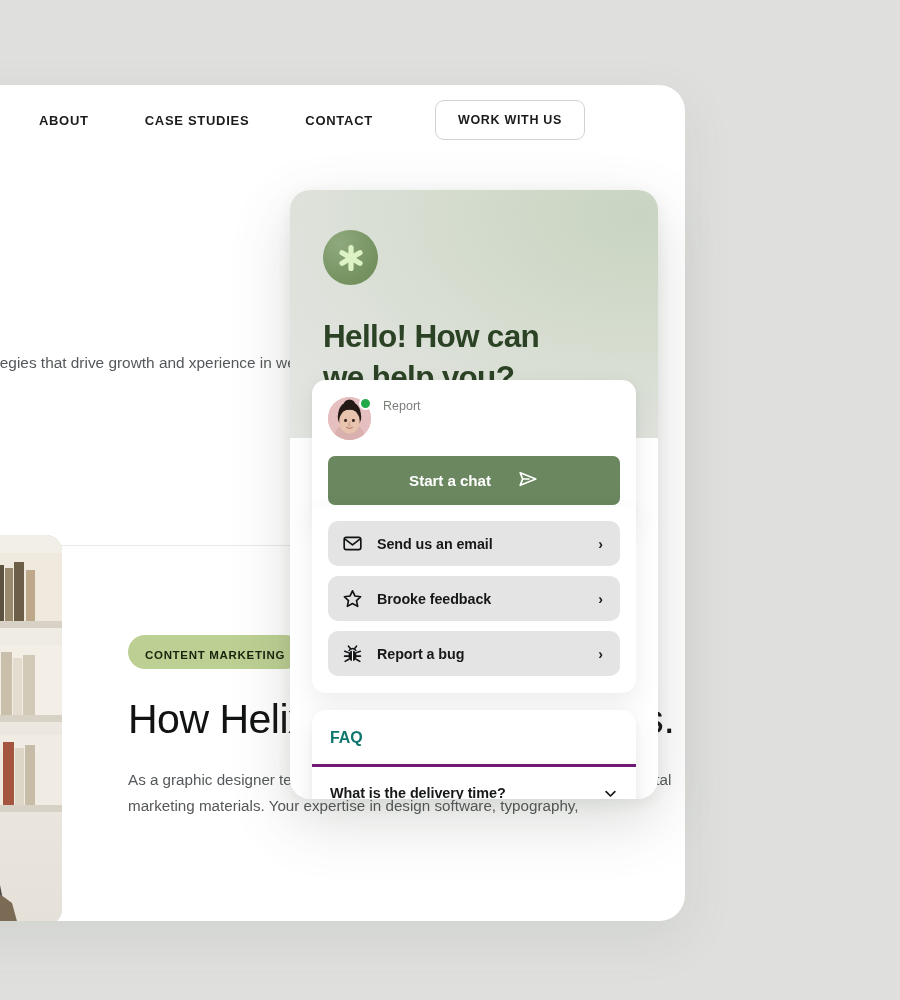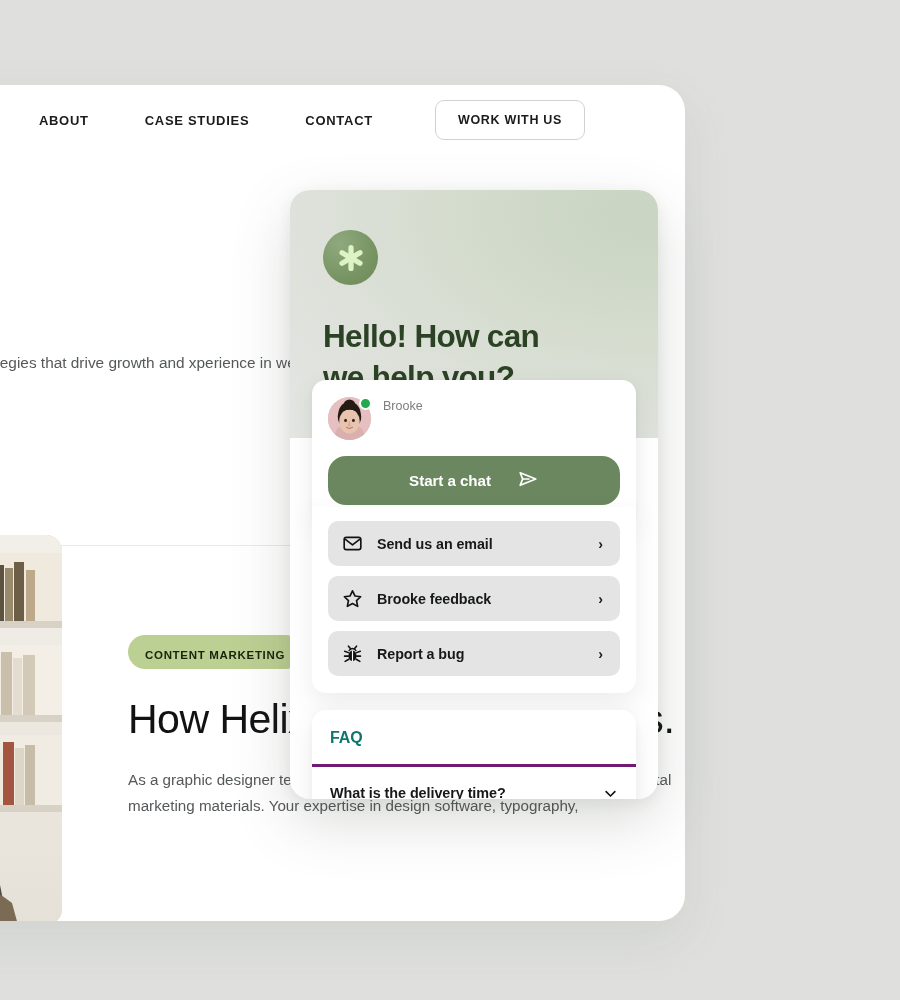--- a/index.html
+++ b/index.html
@@ -201,21 +201,21 @@
   .agent-text { padding-top: 1px; }
   .agent-name { font-size: 12.5px; color: #7b7f7a; line-height: 16px; margin-bottom: 4px; }
   .agent-msg { font-size: 14.4px; line-height: 20px; color: #17191a; font-weight: 400; }
 
   .start-chat-btn {
     margin-top: 16px;
     width: 100%;
     height: 49px;
     background: #6a8760;
     border: none;
-    border-radius: 18px;
+    border-radius: 7px;
     color: #fff;
     font-size: 15.2px;
     font-weight: 700;
     font-family: "Liberation Sans", sans-serif;
     letter-spacing: -0.005em;
     display: flex;
     align-items: center;
     justify-content: center;
     gap: 26px;
     cursor: pointer;
@@ -381,21 +381,21 @@
               <path d="M11 19 Q 13 8 22 8 Q 31 8 33 19 Q 30 13 22 13 Q 14 13 11 19 Z" fill="#241a16"></path>
               <ellipse cx="18" cy="24" rx="1.5" ry="1.7" fill="#3a2a22"></ellipse>
               <ellipse cx="26" cy="24" rx="1.5" ry="1.7" fill="#3a2a22"></ellipse>
               <path d="M19 31 Q 22 33 25 31" stroke="#b9806f" stroke-width="1.3" fill="none" stroke-linecap="round"></path>
               <path d="M22 25 L 21 29 L 23.5 29" stroke="#cfa18d" stroke-width="1" fill="none"></path>
             </svg>
           </div>
           <div class="status-dot"></div>
         </div>
         <div class="agent-text">
-          <div class="agent-name">Brooke</div>
+          <div class="agent-name">Report</div>
         </div>
       </div>
 
       <button class="start-chat-btn">
         <span>Start a chat</span>
         <span>
           <svg viewBox="0 0 24 24" fill="none" stroke="#ffffff" stroke-width="1.9" stroke-linejoin="round" stroke-linecap="round" aria-hidden="true">
             <path d="M3.5 5.2 L20.5 12 L3.5 18.8 L6.2 12 Z"></path>
             <path d="M6.2 12 L13 12"></path>
           </svg>

